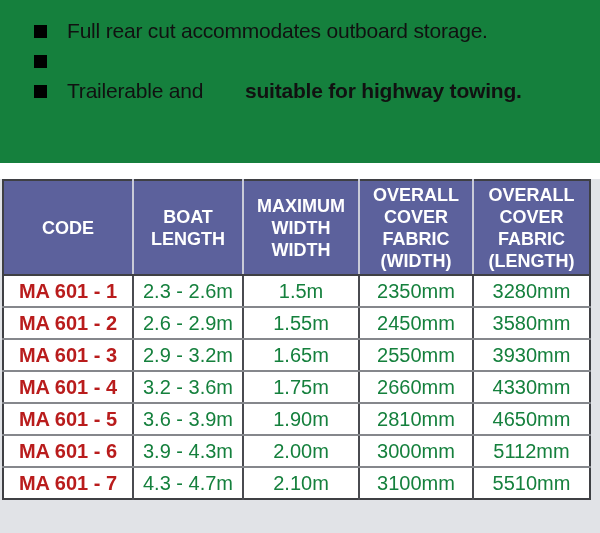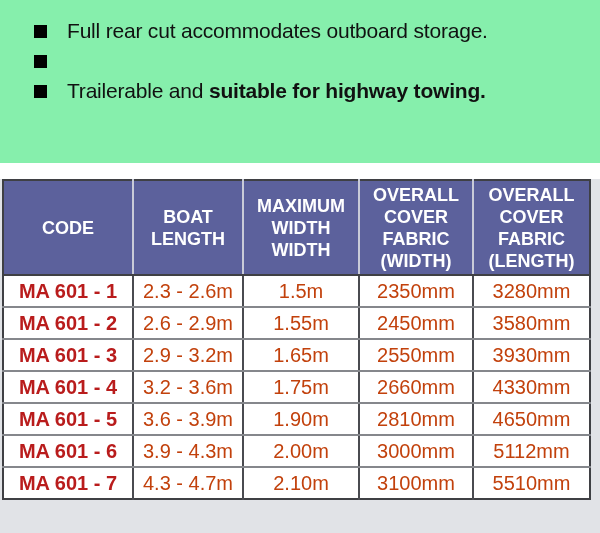--- a/index.html
+++ b/index.html
@@ -8,40 +8,40 @@
     background: #ffffff;
     font-family: "Liberation Sans", sans-serif;
     overflow: hidden;
   }
 
   
   .bullets-section {
     box-sizing: border-box;
     height: 163px;
     padding: 16px 16px 0 34px;
-    background: #86efac;
+    background: #15803d;
   }
   .bullet-item {
     display: flex;
     align-items: center;
     height: 30px;
     white-space: nowrap;
   }
   .bullet-marker {
     flex: 0 0 auto;
     width: 13px; height: 13px;
     background: #000000;
     margin-right: 20px;
   }
   .bullet-text {
     font-size: 21px;
     color: #111111;
     letter-spacing: -0.2px;
   }
-  .bullet-text .bold-seg { font-weight: bold; }
+  .bullet-text .bold-seg { font-weight: bold; margin-left: 36px; }
 
   
   .panel {
     box-sizing: border-box;
     height: 370px;
     background: #e1e3e7;
   }
   table.spec-table {
     border-collapse: collapse;
     table-layout: fixed;
@@ -62,21 +62,21 @@
     vertical-align: middle;
     padding: 0 3px;
     border-right: 2px solid #c9cbd8;
     border-bottom: 2px solid #3f4044;
   }
   .spec-table th:last-child { border-right: none; margin-left: 44px; }
   .spec-table td {
     box-sizing: border-box;
     height: 32px;
     font-size: 20px;
-    color: #c2410c;
+    color: #15803d;
     text-align: center;
     vertical-align: middle;
     border-right: 2px solid #4a4b50;
     border-bottom: 2px solid #85878c;
     white-space: nowrap;
   }
   .spec-table td:last-child { border-right: none; }
   .spec-table tr:last-child td { border-bottom: none; }
   .spec-table td.code-cell {
     color: #b91c1c;

